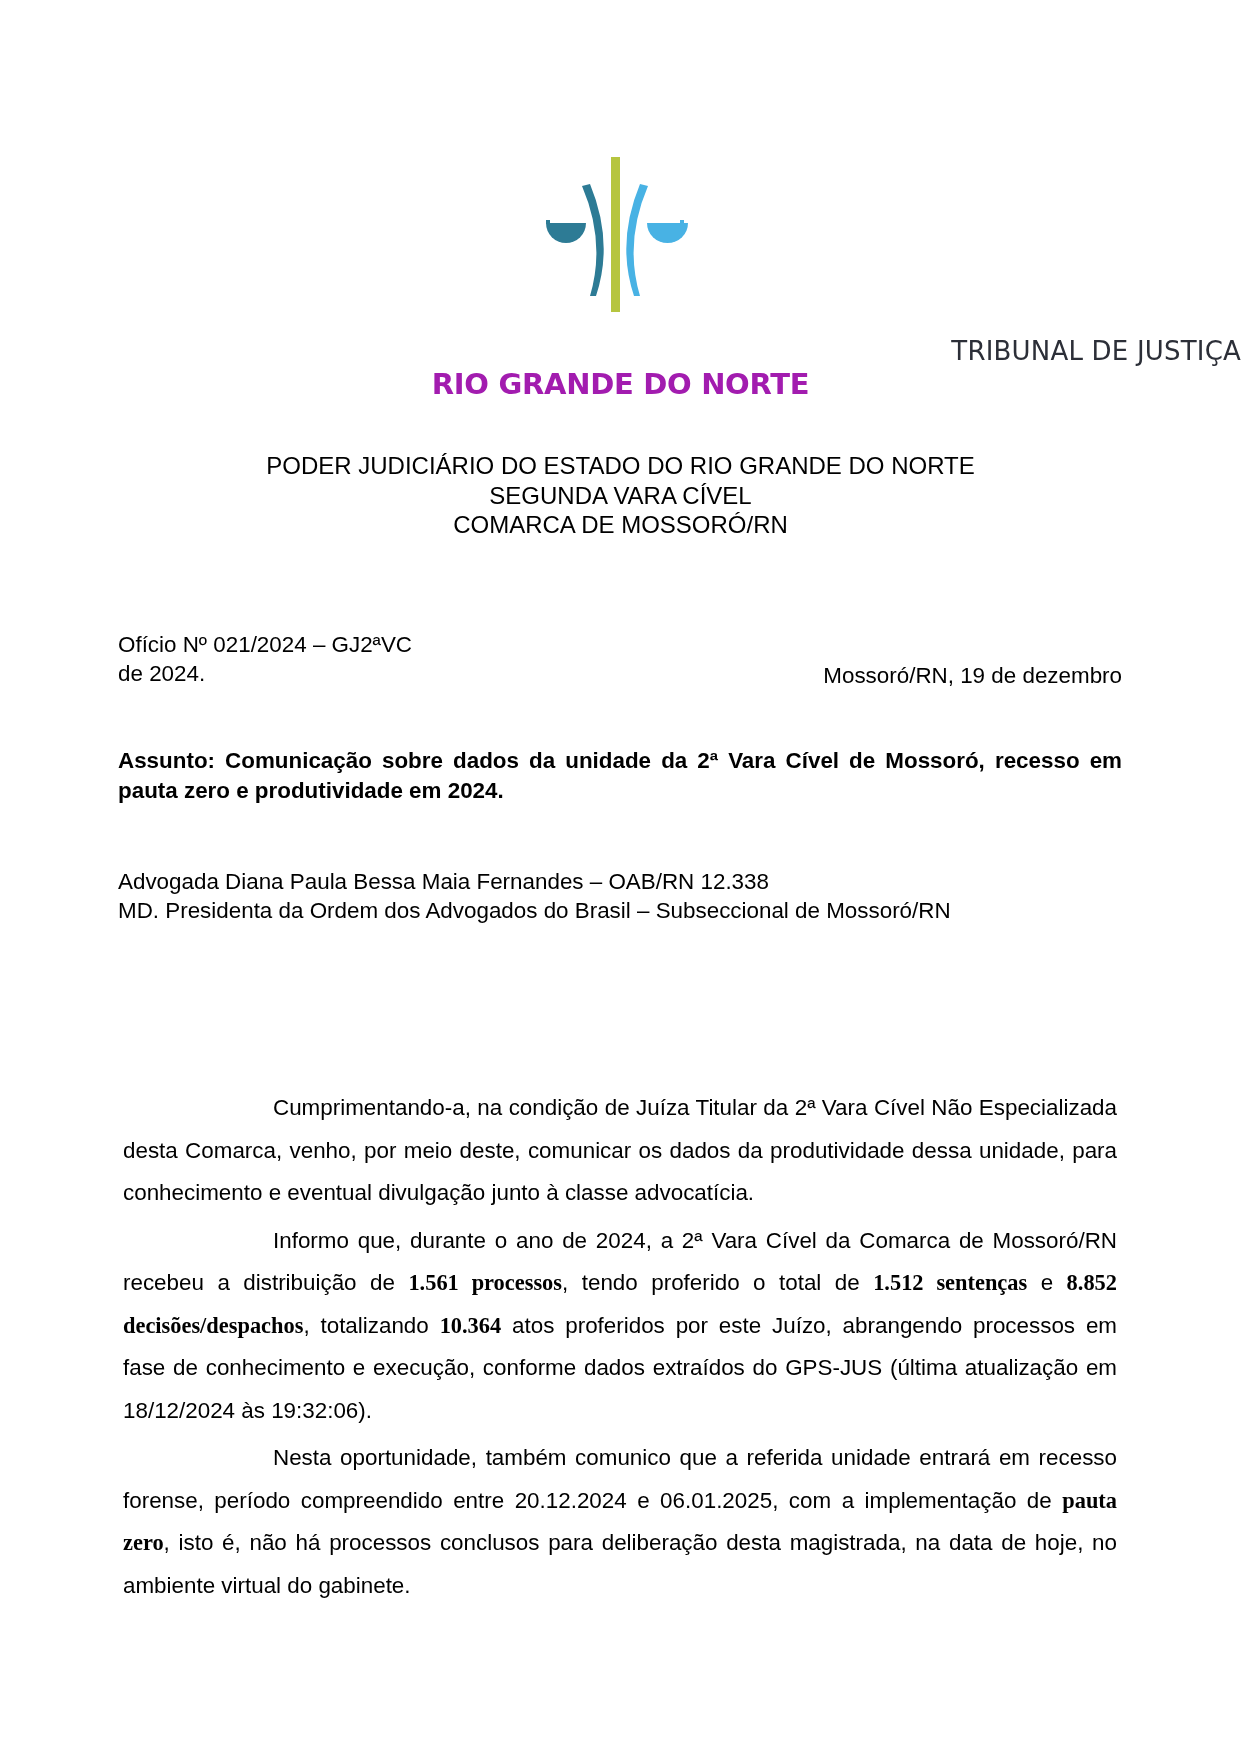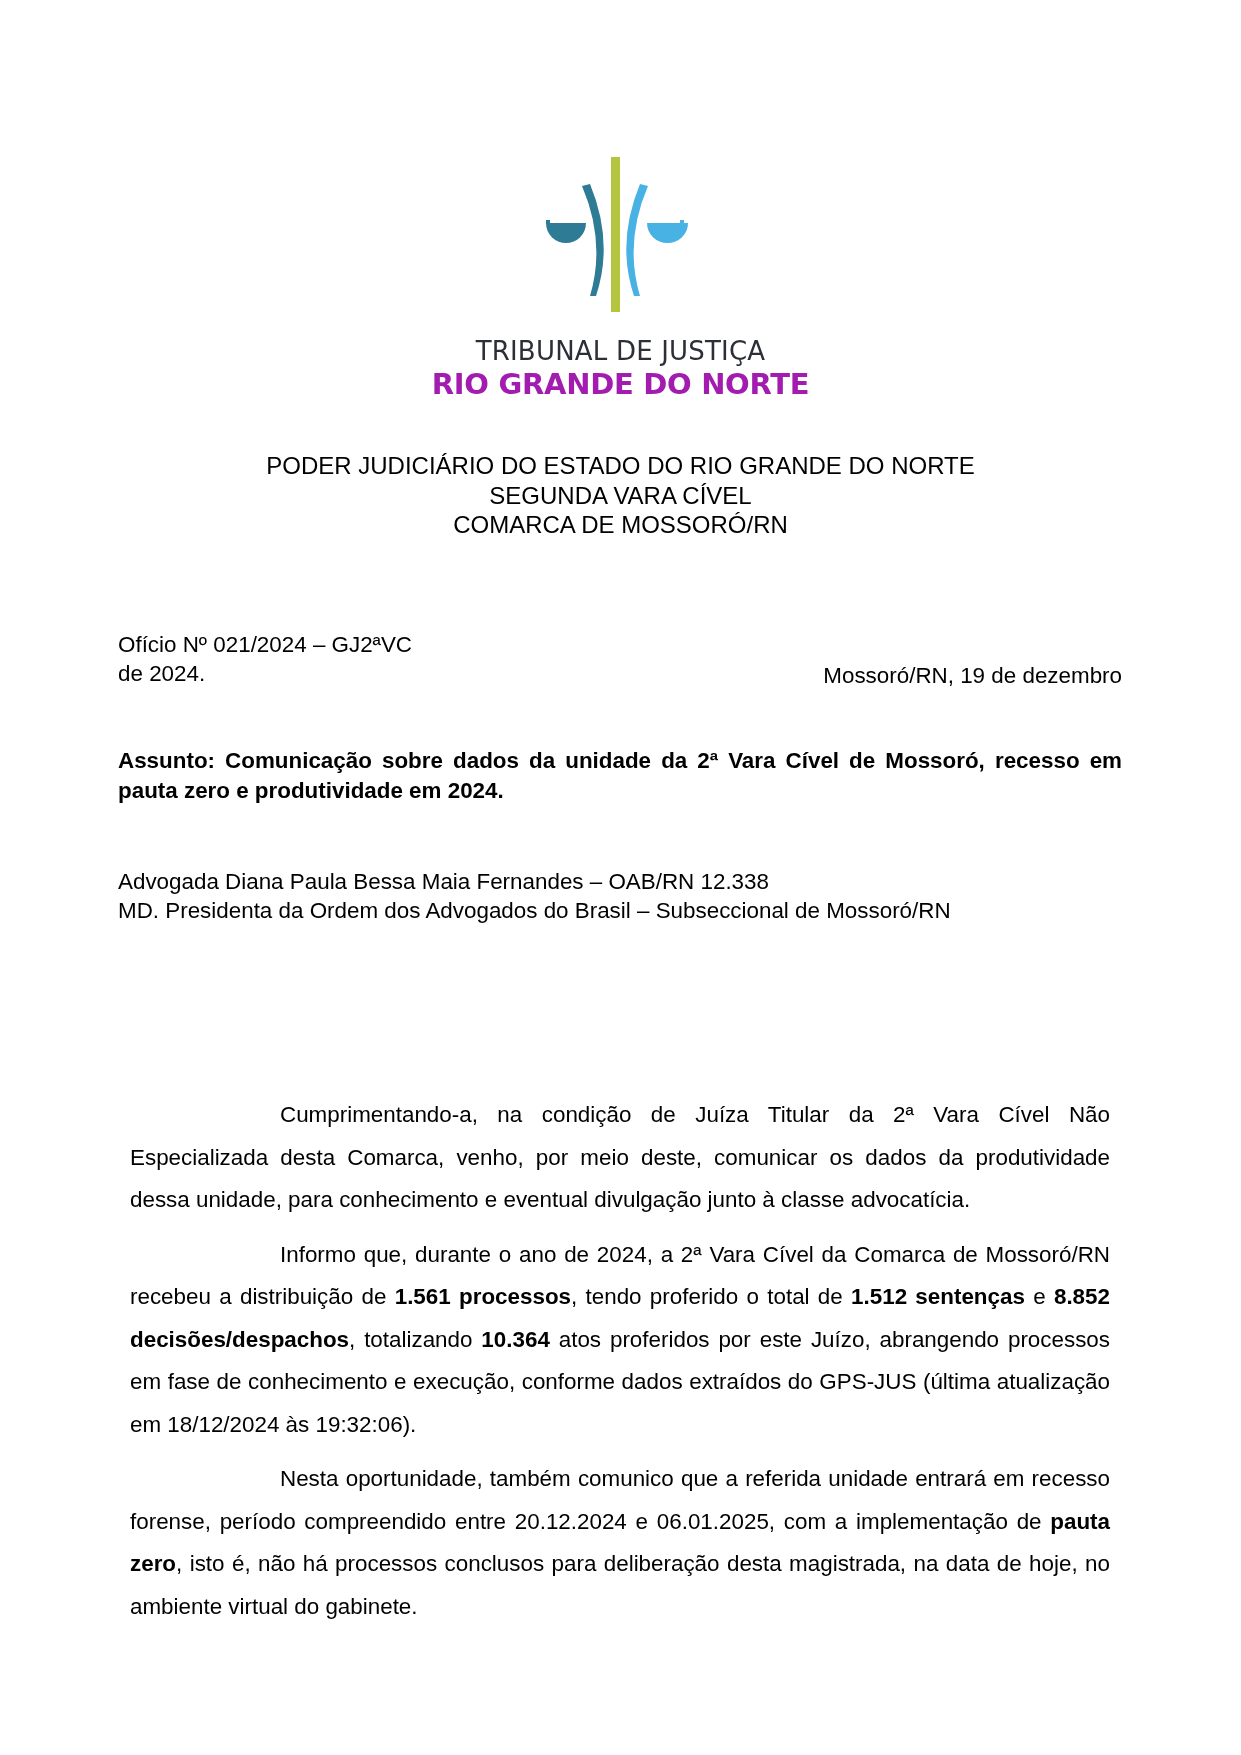--- a/index.html
+++ b/index.html
@@ -1,37 +1,37 @@
 <!DOCTYPE html>
 <html><head>
 <meta charset="utf-8">
 <style>
   html, body { margin: 0; padding: 0; background: #ffffff; }
   body { width: 1241px; height: 1755px; position: relative; overflow: hidden;
          font-family: "Liberation Sans", sans-serif; color: #000; }
   #logo { position: absolute; left: 530px; top: 150px; width: 170px; height: 170px; }
   .logo-title { position: absolute; left: 0; width: 1241px; text-align: center; color: #2c2f38;
                 font-family: "DejaVu Sans", sans-serif; }
-  #logo-line1 { top: 336px; font-size: 26px; letter-spacing: 0.2px; font-weight: normal; }
+  #logo-line1 { top: 336px; font-size: 26px; letter-spacing: 0.2px; font-weight: normal; text-align: right; }
   #logo-line2 { top: 367px; font-size: 29px; font-weight: bold; color: #a21caf; letter-spacing: -0.3px; }
   #header-block { position: absolute; left: 0; top: 451px; width: 1241px; text-align: center;
                   font-size: 24px; line-height: 29.5px; }
   .hline { display: block; }
   #ref-row { position: absolute; left: 118px; top: 630px; width: 1004px; font-size: 22.4px; line-height: 29px; }
   #ref-number { position: absolute; left: 0; top: 0; white-space: nowrap; }
   #ref-date { position: absolute; right: 0; top: 0; white-space: nowrap; margin-top: 31px; }
   #ref-year { position: absolute; left: 0; top: 29px; white-space: nowrap; }
   #subject { position: absolute; left: 118px; top: 746px; width: 1004px; font-size: 22.4px;
              line-height: 30px; font-weight: bold; text-align: justify; }
   #addressee { position: absolute; left: 118px; top: 867px; width: 1004px; font-size: 22.4px; line-height: 29px; }
   #addressee div { white-space: nowrap; }
   #body { position: absolute; left: 118px; top: 1082px; width: 1004px; font-size: 22.4px;
           line-height: 42.5px; text-align: justify; }
-  #body p { margin: 12px; text-indent: 150px; }
-  b { font-weight: bold; }
+  #body p { margin: 5px; text-indent: 150px; }
+  b { font-weight: bold; font-family: Liberation Serif, serif; }
 </style>
 </head>
 <body>
 
 <div id="logo">
   <svg width="170" height="170" viewBox="0 0 170 170">
 
     <rect x="81" y="7" width="9" height="155" fill="#b6c53f"></rect>
 
     <path d="M52 36 Q76 92 60 146 L66 146 Q84 92 60 34 Z" fill="#2d7b95"></path>

